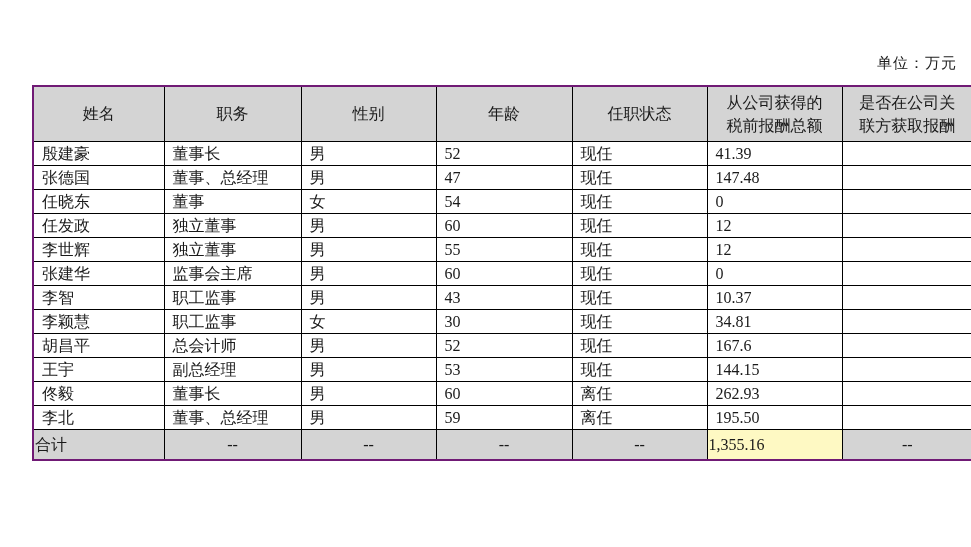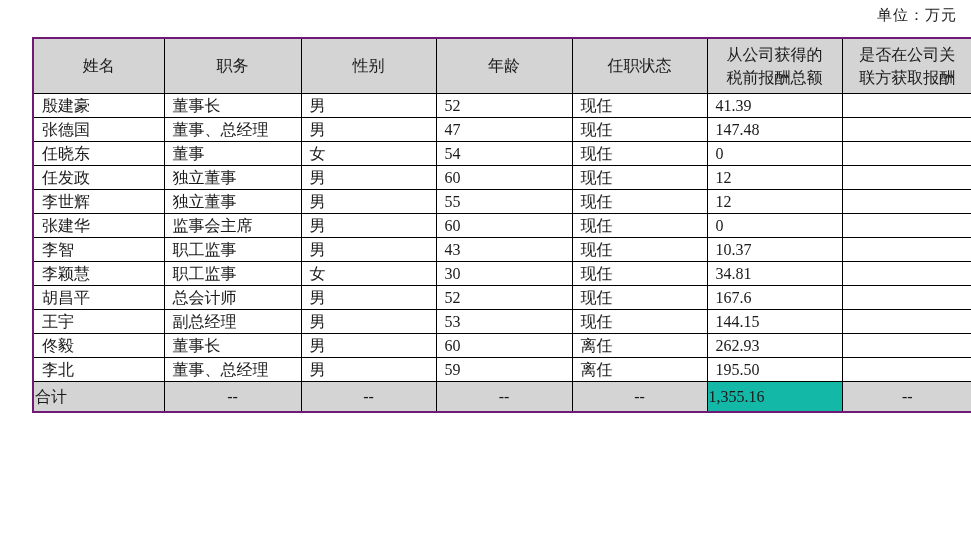--- a/index.html
+++ b/index.html
@@ -4,20 +4,21 @@
 <style>
   html, body { margin: 0; padding: 0; background: #ffffff; }
   #page {
     position: relative;
     width: 971px;
     height: 485px;
     background: #ffffff;
     font-family: "Liberation Serif", "DejaVu Serif", serif;
     color: #1a1a1a;
     overflow: hidden;
+    margin-top: 48px;
   }
   .unit-label {
     position: absolute;
     top: 6px;
     right: 14px;
     font-size: 15px;
     letter-spacing: 1px;
   }
   table.exec-table {
     position: absolute;
@@ -49,21 +50,21 @@
     line-height: 23px;
     padding: 0 8px;
     vertical-align: middle;
     background: #ffffff;
   }
   .exec-table tr.total-row td {
     height: 27px;
     line-height: 27px;
     background: #d4d4d4;
   }
-  .exec-table tr.total-row td.cell-white { background: #14b8a6; }
+  .exec-table tr.total-row td.cell-white { background: #fef9c3; }
   .al { text-align: left; }
   .ar { padding-right: 10px !important; }
   .ac { text-align: center; }
 </style>
 </head>
 <body>
 
 <div id="page">
 
   <div class="unit-label">单位：万元</div>

